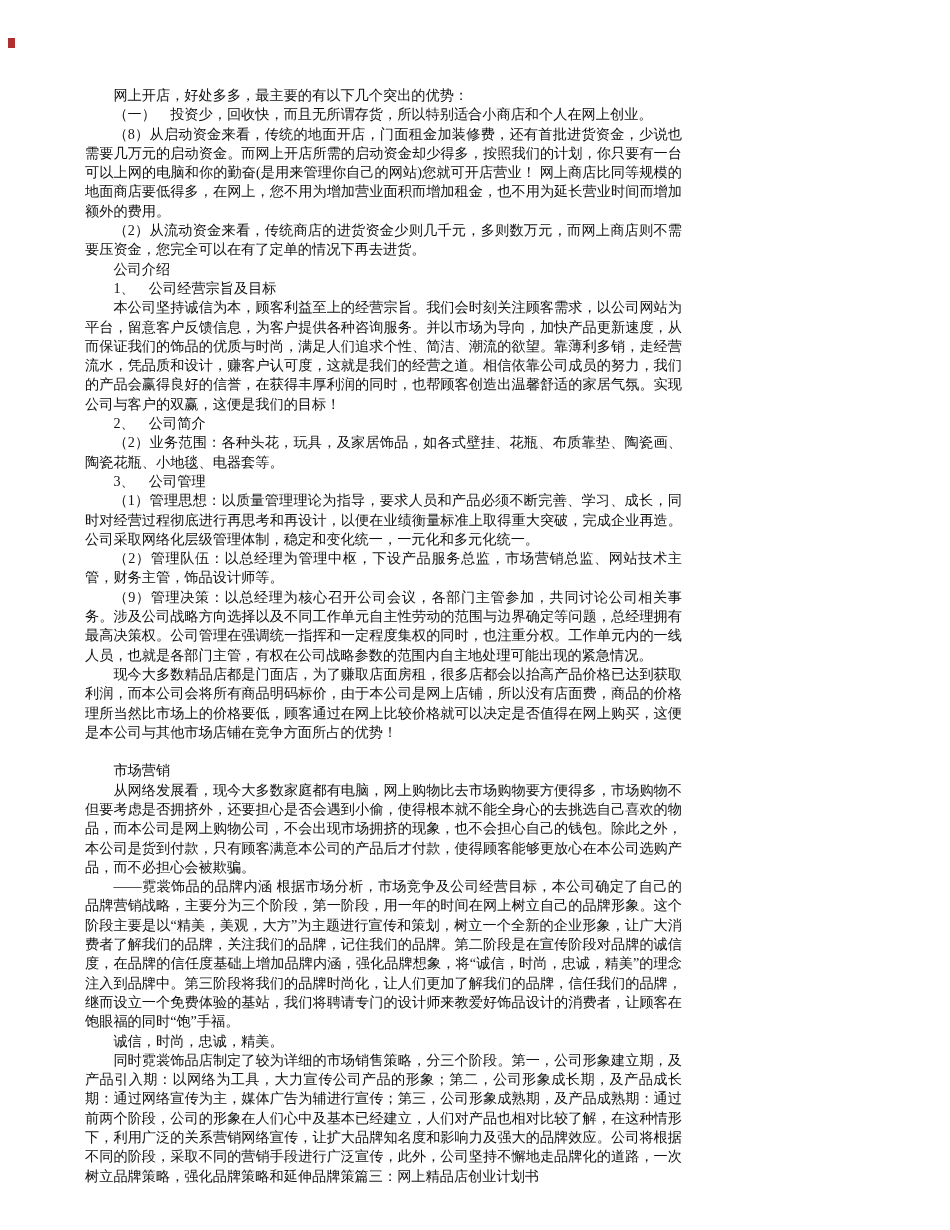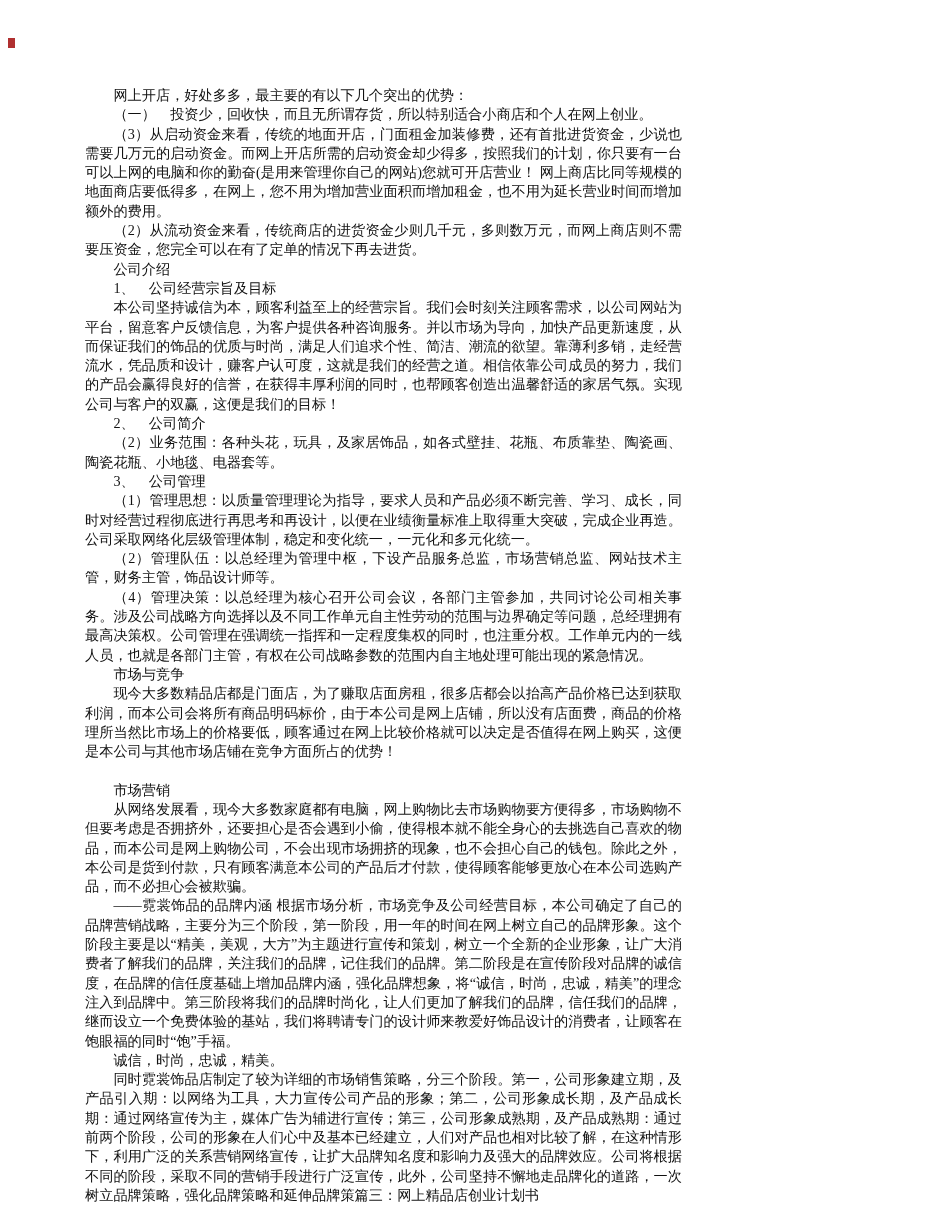--- a/index.html
+++ b/index.html
@@ -41,32 +41,31 @@
   }
 </style>
 </head>
 <body>
 
 <div class="corner-mark"></div>
 
 <div class="page">
   <p>网上开店，好处多多，最主要的有以下几个突出的优势：</p>
   <p>（一）　投资少，回收快，而且无所谓存货，所以特别适合小商店和个人在网上创业。</p>
-  <p>（3）从启动资金来看，传统的地面开店，门面租金加装修费，还有首批进货资金，少说也需要几万元的启动资金。而网上开店所需的启动资金却少得多，按照我们的计划，你只要有一台可以上网的电脑和你的勤奋(是用来管理你自己的网站)您就可开店营业！ 网上商店比同等规模的地面商店要低得多，在网上，您不用为增加营业面积而增加租金，也不用为延长营业时间而增加额外的费用。</p>
+  <p>（8）从启动资金来看，传统的地面开店，门面租金加装修费，还有首批进货资金，少说也需要几万元的启动资金。而网上开店所需的启动资金却少得多，按照我们的计划，你只要有一台可以上网的电脑和你的勤奋(是用来管理你自己的网站)您就可开店营业！ 网上商店比同等规模的地面商店要低得多，在网上，您不用为增加营业面积而增加租金，也不用为延长营业时间而增加额外的费用。</p>
   <p>（2）从流动资金来看，传统商店的进货资金少则几千元，多则数万元，而网上商店则不需要压资金，您完全可以在有了定单的情况下再去进货。</p>
   <p>公司介绍</p>
   <p>1、　公司经营宗旨及目标</p>
   <p>本公司坚持诚信为本，顾客利益至上的经营宗旨。我们会时刻关注顾客需求，以公司网站为平台，留意客户反馈信息，为客户提供各种咨询服务。并以市场为导向，加快产品更新速度，从而保证我们的饰品的优质与时尚，满足人们追求个性、简洁、潮流的欲望。靠薄利多销，走经营流水，凭品质和设计，赚客户认可度，这就是我们的经营之道。相信依靠公司成员的努力，我们的产品会赢得良好的信誉，在获得丰厚利润的同时，也帮顾客创造出温馨舒适的家居气氛。实现公司与客户的双赢，这便是我们的目标！</p>
   <p>2、　公司简介</p>
   <p>（2）业务范围：各种头花，玩具，及家居饰品，如各式壁挂、花瓶、布质靠垫、陶瓷画、陶瓷花瓶、小地毯、电器套等。</p>
   <p>3、　公司管理</p>
   <p>（1）管理思想：以质量管理理论为指导，要求人员和产品必须不断完善、学习、成长，同时对经营过程彻底进行再思考和再设计，以便在业绩衡量标准上取得重大突破，完成企业再造。公司采取网络化层级管理体制，稳定和变化统一，一元化和多元化统一。</p>
   <p>（2）管理队伍：以总经理为管理中枢，下设产品服务总监，市场营销总监、网站技术主管，财务主管，饰品设计师等。</p>
-  <p>（4）管理决策：以总经理为核心召开公司会议，各部门主管参加，共同讨论公司相关事务。涉及公司战略方向选择以及不同工作单元自主性劳动的范围与边界确定等问题，总经理拥有最高决策权。公司管理在强调统一指挥和一定程度集权的同时，也注重分权。工作单元内的一线人员，也就是各部门主管，有权在公司战略参数的范围内自主地处理可能出现的紧急情况。</p>
-  <p>市场与竞争</p>
+  <p>（9）管理决策：以总经理为核心召开公司会议，各部门主管参加，共同讨论公司相关事务。涉及公司战略方向选择以及不同工作单元自主性劳动的范围与边界确定等问题，总经理拥有最高决策权。公司管理在强调统一指挥和一定程度集权的同时，也注重分权。工作单元内的一线人员，也就是各部门主管，有权在公司战略参数的范围内自主地处理可能出现的紧急情况。</p>
   <p>现今大多数精品店都是门面店，为了赚取店面房租，很多店都会以抬高产品价格已达到获取利润，而本公司会将所有商品明码标价，由于本公司是网上店铺，所以没有店面费，商品的价格理所当然比市场上的价格要低，顾客通过在网上比较价格就可以决定是否值得在网上购买，这便是本公司与其他市场店铺在竞争方面所占的优势！</p>
   <p></p>
   <p>市场营销</p>
   <p>从网络发展看，现今大多数家庭都有电脑，网上购物比去市场购物要方便得多，市场购物不但要考虑是否拥挤外，还要担心是否会遇到小偷，使得根本就不能全身心的去挑选自己喜欢的物品，而本公司是网上购物公司，不会出现市场拥挤的现象，也不会担心自己的钱包。除此之外，本公司是货到付款，只有顾客满意本公司的产品后才付款，使得顾客能够更放心在本公司选购产品，而不必担心会被欺骗。</p>
   <p>——霓裳饰品的品牌内涵 根据市场分析，市场竞争及公司经营目标，本公司确定了自己的品牌营销战略，主要分为三个阶段，第一阶段，用一年的时间在网上树立自己的品牌形象。这个阶段主要是以“精美，美观，大方”为主题进行宣传和策划，树立一个全新的企业形象，让广大消费者了解我们的品牌，关注我们的品牌，记住我们的品牌。第二阶段是在宣传阶段对品牌的诚信度，在品牌的信任度基础上增加品牌内涵，强化品牌想象，将“诚信，时尚，忠诚，精美”的理念注入到品牌中。第三阶段将我们的品牌时尚化，让人们更加了解我们的品牌，信任我们的品牌，继而设立一个免费体验的基站，我们将聘请专门的设计师来教爱好饰品设计的消费者，让顾客在饱眼福的同时“饱”手福。</p>
   <p>诚信，时尚，忠诚，精美。</p>
   <p>同时霓裳饰品店制定了较为详细的市场销售策略，分三个阶段。第一，公司形象建立期，及产品引入期：以网络为工具，大力宣传公司产品的形象；第二，公司形象成长期，及产品成长期：通过网络宣传为主，媒体广告为辅进行宣传；第三，公司形象成熟期，及产品成熟期：通过前两个阶段，公司的形象在人们心中及基本已经建立，人们对产品也相对比较了解，在这种情形下，利用广泛的关系营销网络宣传，让扩大品牌知名度和影响力及强大的品牌效应。公司将根据不同的阶段，采取不同的营销手段进行广泛宣传，此外，公司坚持不懈地走品牌化的道路，一次树立品牌策略，强化品牌策略和延伸品牌策篇三：网上精品店创业计划书</p>
 </div>
 
 </body></html>

